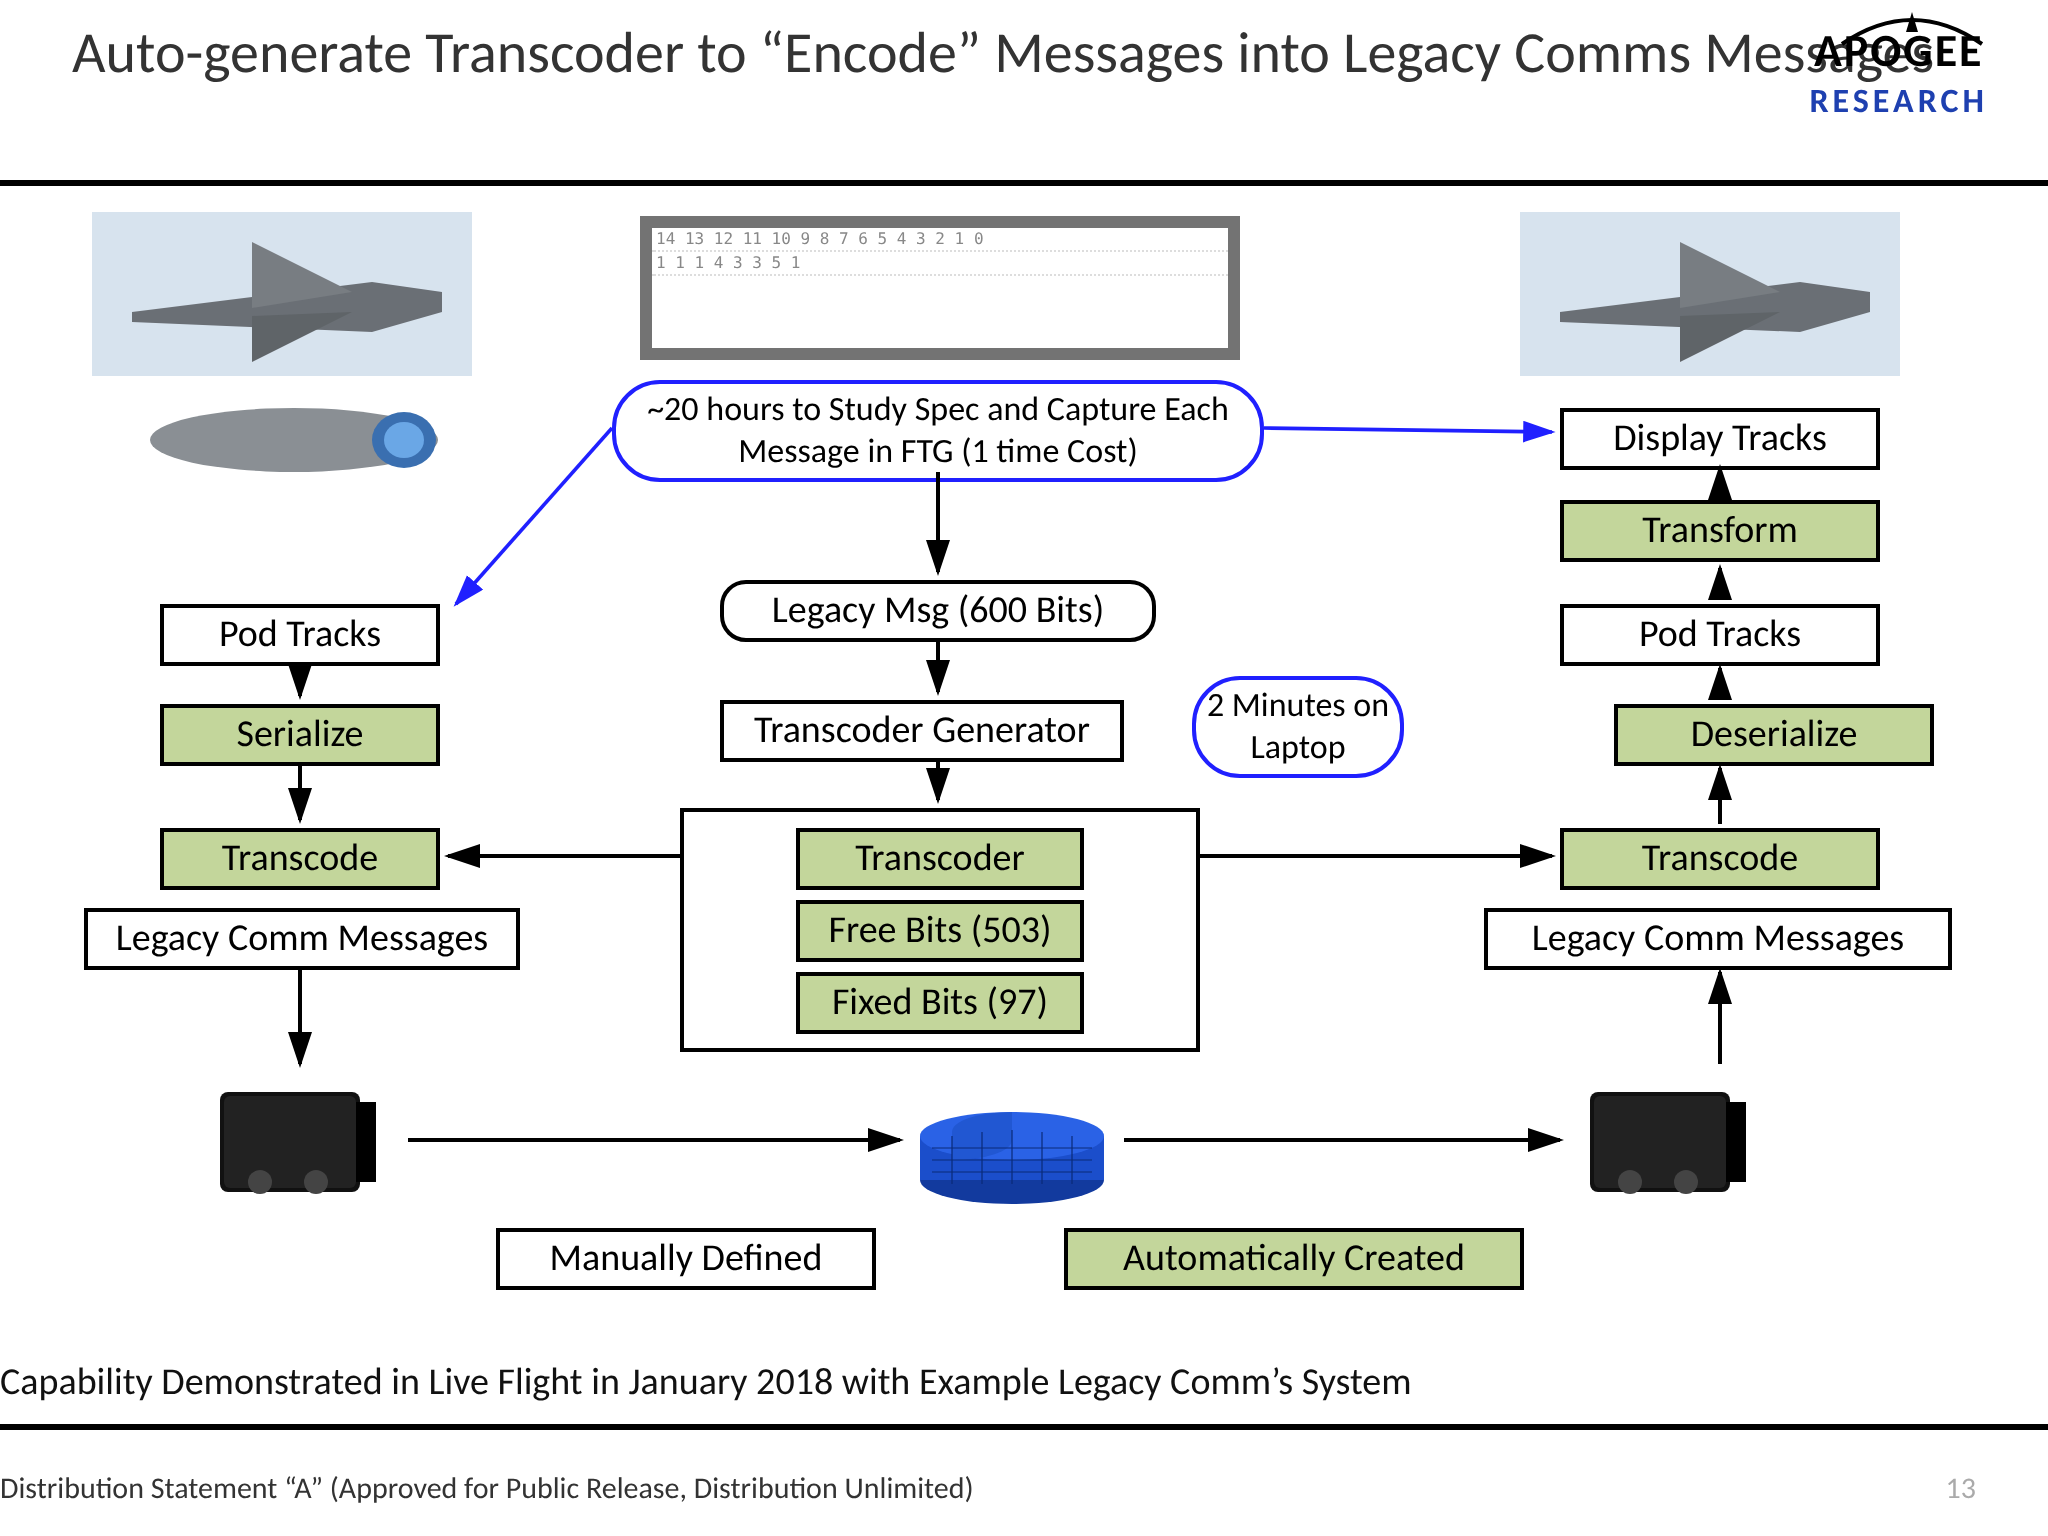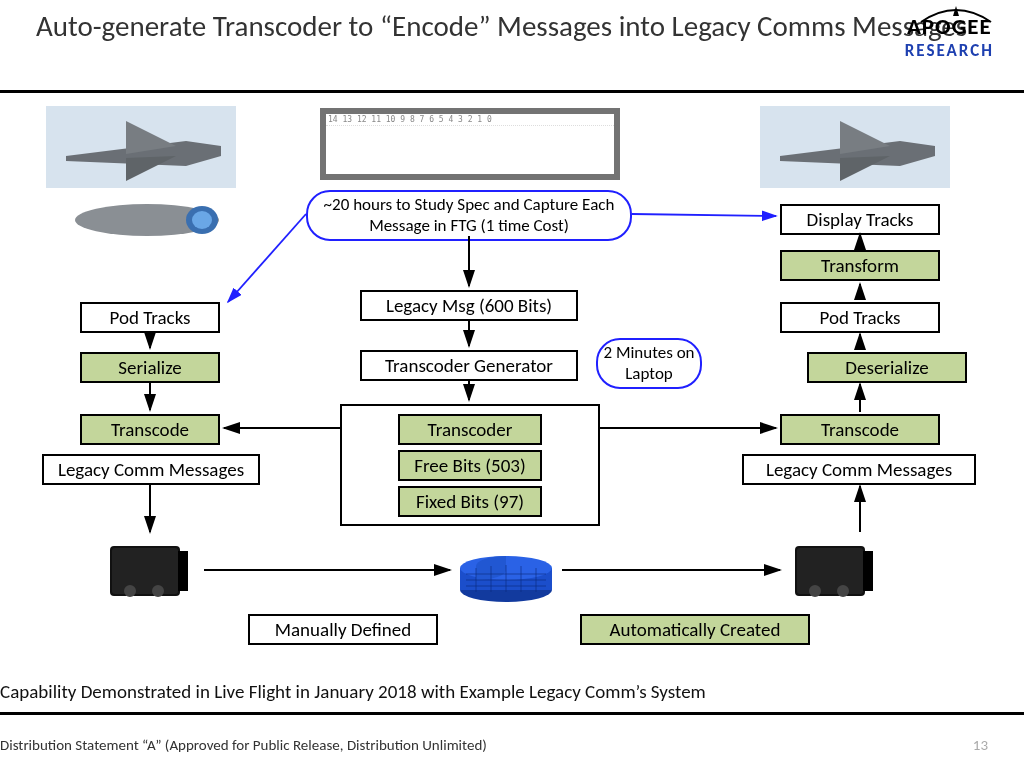--- a/index.html
+++ b/index.html
@@ -58,20 +58,21 @@
       <path d="M20 16 Q55 -8 90 16" stroke="#000" stroke-width="2" fill="none"></path>
       <path d="M55 0 L52 10 L58 10 Z" fill="#000"></path>
     </svg>
   <div class="top">APOGEE</div>
   <div class="bot">RESEARCH</div>
 </div>
 <div class="hr1"></div>
 
 <div class="spec" style="left:320px; top:108px; width:300px; height:72px;">
   <div>14  13  12  11  10  9  8  7  6  5  4  3  2  1  0</div>
+  <div> 1 1   1     4      3     3      5       1</div>
 </div>
 
 <svg class="jet" style="left:46px; top:106px;" width="190" height="82">
   <rect width="190" height="82" fill="#d7e3ee"></rect>
   <polygon points="20,50 140,35 175,40 175,50 140,60 20,55" fill="#6a6f75"></polygon>
   <polygon points="80,15 130,40 80,48" fill="#787d82"></polygon>
   <polygon points="80,75 130,50 80,52" fill="#5f6468"></polygon>
 </svg>
 <svg class="jet" style="left:760px; top:106px;" width="190" height="82">
   <rect width="190" height="82" fill="#d7e3ee"></rect>
@@ -109,43 +110,43 @@
       <line x1="10" y1="46" x2="90" y2="46"></line>
     <line x1="20" y1="28" x2="20" y2="52"></line>
       <line x1="35" y1="26" x2="35" y2="52"></line>
       <line x1="50" y1="25" x2="50" y2="52"></line>
       <line x1="65" y1="26" x2="65" y2="52"></line>
       <line x1="80" y1="28" x2="80" y2="52"></line>
   </g>
 </svg>
 
 <div class="bbox" style="left:306px; top:190px; width:326px;">~20 hours to Study Spec and Capture Each Message in FTG (1 time Cost)</div>
-<div class="box" style="left:360px; top:290px; width:218px;">Legacy Msg (600 Bits)</div>
-<div class="box" style="left:360px; top:350px; width:218px;">Transcoder Generator</div>
+<div class="box" style="left:360px; top:290px; width:218px;border-radius:13px;">Legacy Msg (600 Bits)</div>
+<div class="box" style="left:360px; top:350px; width:202px;">Transcoder Generator</div>
 <div class="bbox" style="left:596px; top:338px; width:106px;">2 Minutes on Laptop</div>
 
 <div class="big" style="left:340px; top:404px; width:260px; height:122px;"></div>
 <div class="gbox" style="left:398px; top:414px; width:144px;">Transcoder</div>
 <div class="gbox" style="left:398px; top:450px; width:144px;">Free Bits (503)</div>
 <div class="gbox" style="left:398px; top:486px; width:144px;">Fixed Bits (97)</div>
 
 <div class="box" style="left:80px; top:302px; width:140px;">Pod Tracks</div>
 <div class="gbox" style="left:80px; top:352px; width:140px;">Serialize</div>
 <div class="gbox" style="left:80px; top:414px; width:140px;">Transcode</div>
 <div class="box" style="left:42px; top:454px; width:218px;">Legacy Comm Messages</div>
 
 <div class="box" style="left:780px; top:204px; width:160px;">Display Tracks</div>
 <div class="gbox" style="left:780px; top:250px; width:160px;">Transform</div>
 <div class="box" style="left:780px; top:302px; width:160px;">Pod Tracks</div>
 <div class="gbox" style="left:807px; top:352px; width:160px;">Deserialize</div>
 <div class="gbox" style="left:780px; top:414px; width:160px;">Transcode</div>
 <div class="box" style="left:742px; top:454px; width:234px;">Legacy Comm Messages</div>
 
 <div class="box" style="left:248px; top:614px; width:190px;">Manually Defined</div>
-<div class="gbox" style="left:532px; top:614px; width:230px;margin-left:48px;">Automatically Created</div>
+<div class="gbox" style="left:532px; top:614px; width:230px;">Automatically Created</div>
 
 <svg class="arrows" width="1024" height="768">
   <defs>
     <marker id="ah" markerWidth="10" markerHeight="10" refX="8" refY="3" orient="auto">
       <path d="M0,0 L9,3 L0,6 Z" fill="#000"></path>
     </marker>
     <marker id="ahb" markerWidth="10" markerHeight="10" refX="8" refY="3" orient="auto">
       <path d="M0,0 L9,3 L0,6 Z" fill="#2020ff"></path>
     </marker>
   </defs>

